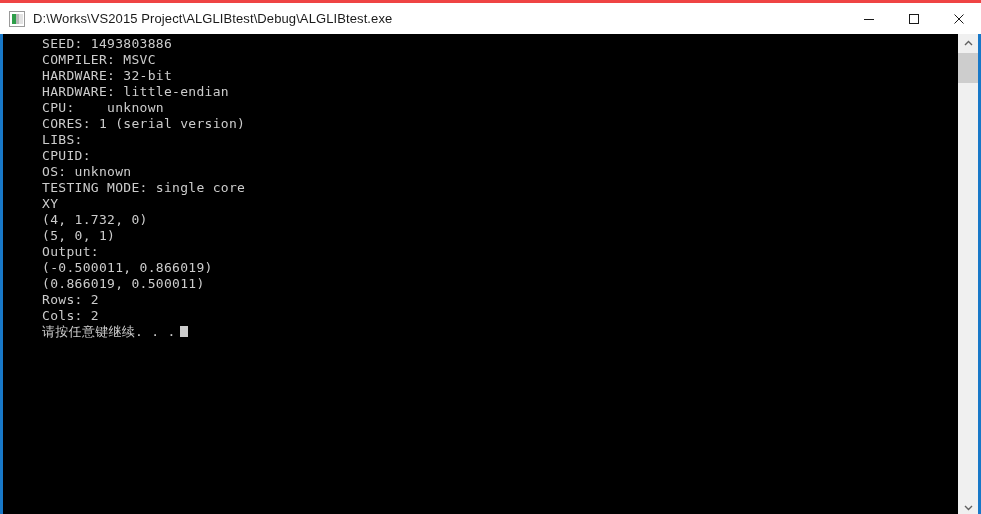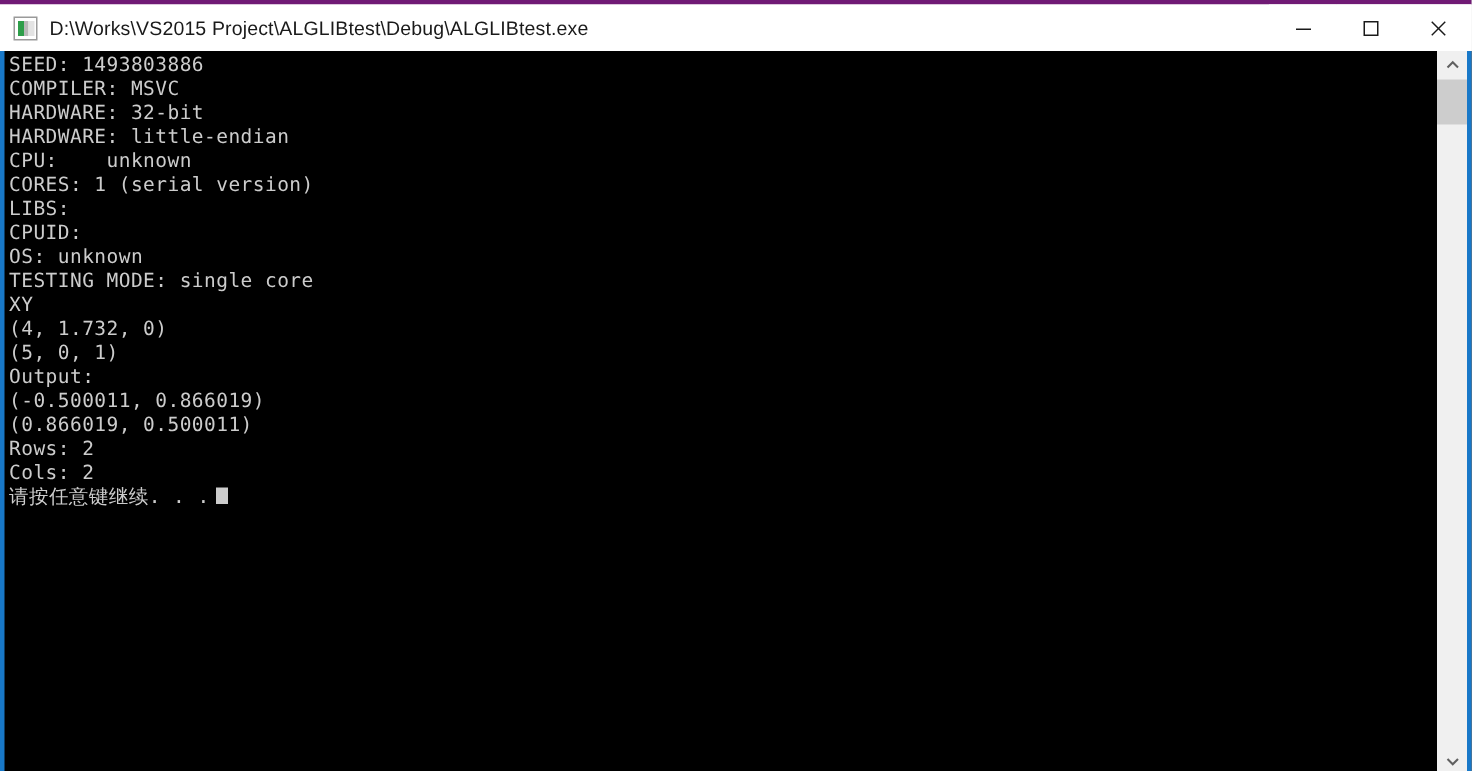--- a/index.html
+++ b/index.html
@@ -14,21 +14,21 @@
     font-family: "Liberation Sans", sans-serif;
   }
 
   #window {
     position: absolute;
     left: 0; top: 0;
     width: 981px;
     height: 514px;
     background: #ffffff;
     box-sizing: border-box;
-    border-top: 3px solid #701a75;
+    border-top: 3px solid #ef4444;
   }
 
   
   #titlebar {
     position: absolute;
     left: 0; top: 0;
     width: 981px;
     height: 31px;
     background: #ffffff;
     display: flex;
@@ -114,20 +114,21 @@
     font-family: "DejaVu Sans Mono", "Liberation Mono", monospace;
     font-size: 13px;
     line-height: 16px;
     white-space: pre;
     overflow: hidden;
     letter-spacing: 0.3px;
   }
   #console-text .line {
     height: 16px;
     white-space: pre;
+    margin-left: 36px;
   }
   .cursor-block {
     display: inline-block;
     width: 8px;
     height: 11px;
     background: #cccccc;
     vertical-align: -1px;
     margin-left: 4px;
   }
 

